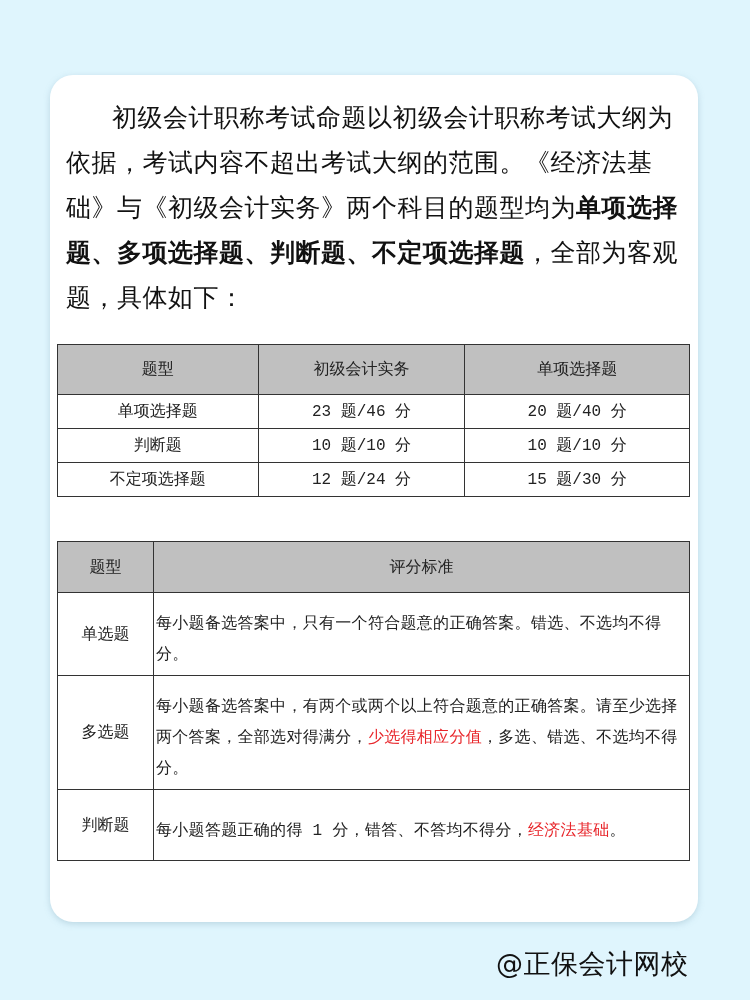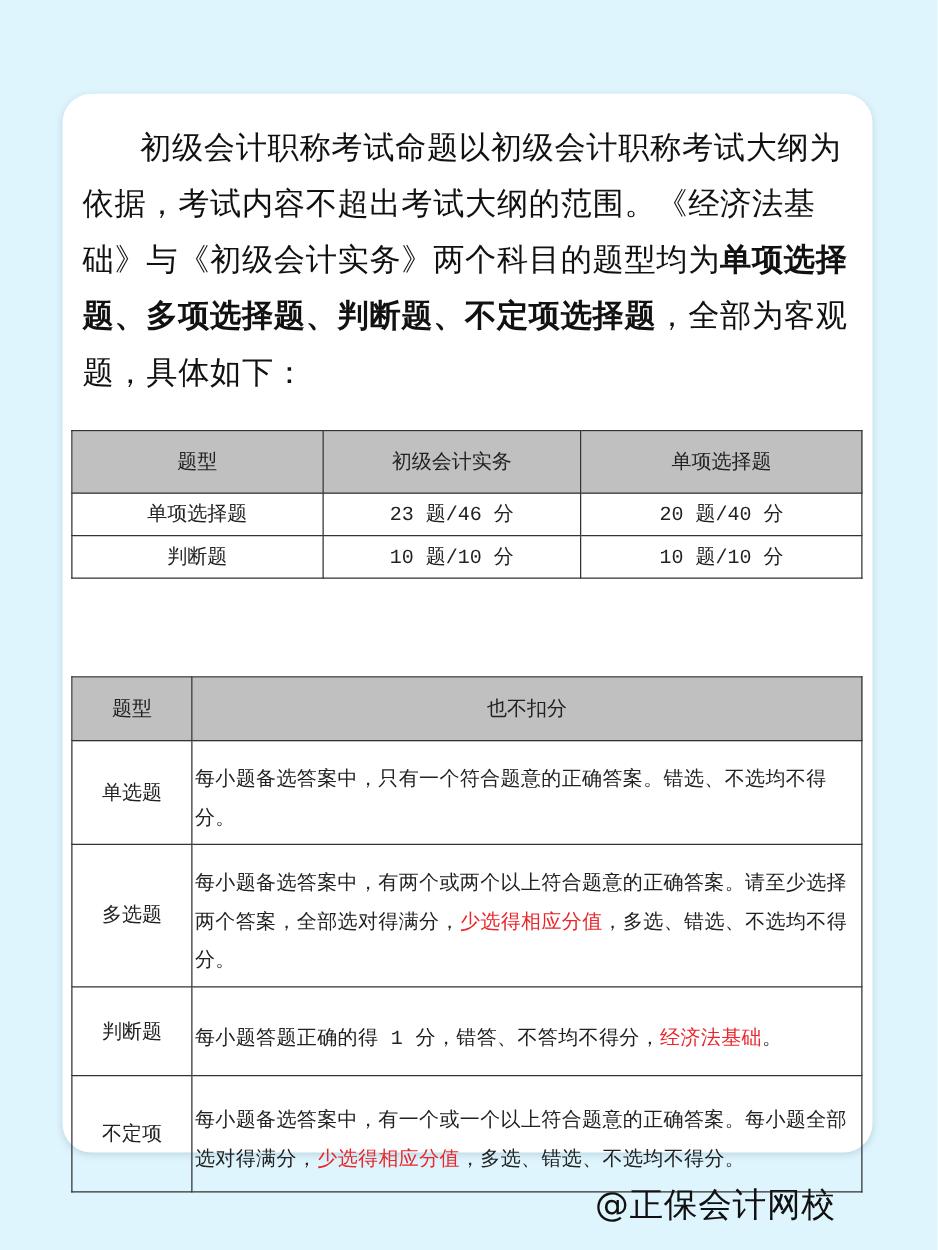--- a/index.html
+++ b/index.html
@@ -64,21 +64,21 @@
     letter-spacing: 0.3px;
   }
   .t2 tr.r1 td { height: 56px; }
   .t2 tr.r2 td { height: 86px; }
   .t2 tr.r3 td { height: 50px; }
   .t2 tr.r4 td { height: 72px; }
   .red { color: #e8262b; }
 
   .footer {
     position: absolute;
-    left: 476px; top: 946px;
+    left: 496px; top: 946px;
     font-size: 27px;
     color: #111;
     letter-spacing: 0.5px;
   }
 </style>
 </head>
 <body>
 
 <div class="card">
   <div class="intro">
@@ -100,42 +100,43 @@
     <tr>
       <td>单项选择题</td>
       <td>23 题/46 分</td>
       <td>20 题/40 分</td>
     </tr>
     <tr>
       <td>判断题</td>
       <td>10 题/10 分</td>
       <td>10 题/10 分</td>
     </tr>
+    <tr>
+      <td>不定项选择题</td>
+      <td>12 题/24 分</td>
+      <td>15 题/30 分</td>
+    </tr>
   </tbody>
     </table>
 
   <table class="t2">
     <tbody>
         <tr>
       <th style="width:93px">题型</th>
-      <th>也不扣分</th>
+      <th>评分标准</th>
     </tr>
     <tr class="r1">
       <td class="type">单选题</td>
       <td class="desc"><span>每小题备选答案中，只有一个符合题意的正确答案。错选、不选均不得分。</span><span class="red"></span><span></span></td>
     </tr>
     <tr class="r2">
       <td class="type">多选题</td>
       <td class="desc"><span>每小题备选答案中，有两个或两个以上符合题意的正确答案。请至少选择两个答案，全部选对得满分，</span><span class="red">少选得相应分值</span><span>，多选、错选、不选均不得分。</span></td>
     </tr>
     <tr class="r3">
       <td class="type">判断题</td>
       <td class="desc"><span>每小题答题正确的得 1 分，错答、不答均不得分，</span><span class="red">经济法基础</span><span>。</span></td>
     </tr>
-    <tr class="r4">
-      <td class="type">不定项</td>
-      <td class="desc"><span>每小题备选答案中，有一个或一个以上符合题意的正确答案。每小题全部选对得满分，</span><span class="red">少选得相应分值</span><span>，多选、错选、不选均不得分。</span></td>
-    </tr>
   </tbody>
     </table>
 </div>
 
 <div class="footer">@正保会计网校</div>
 
 </body></html>

